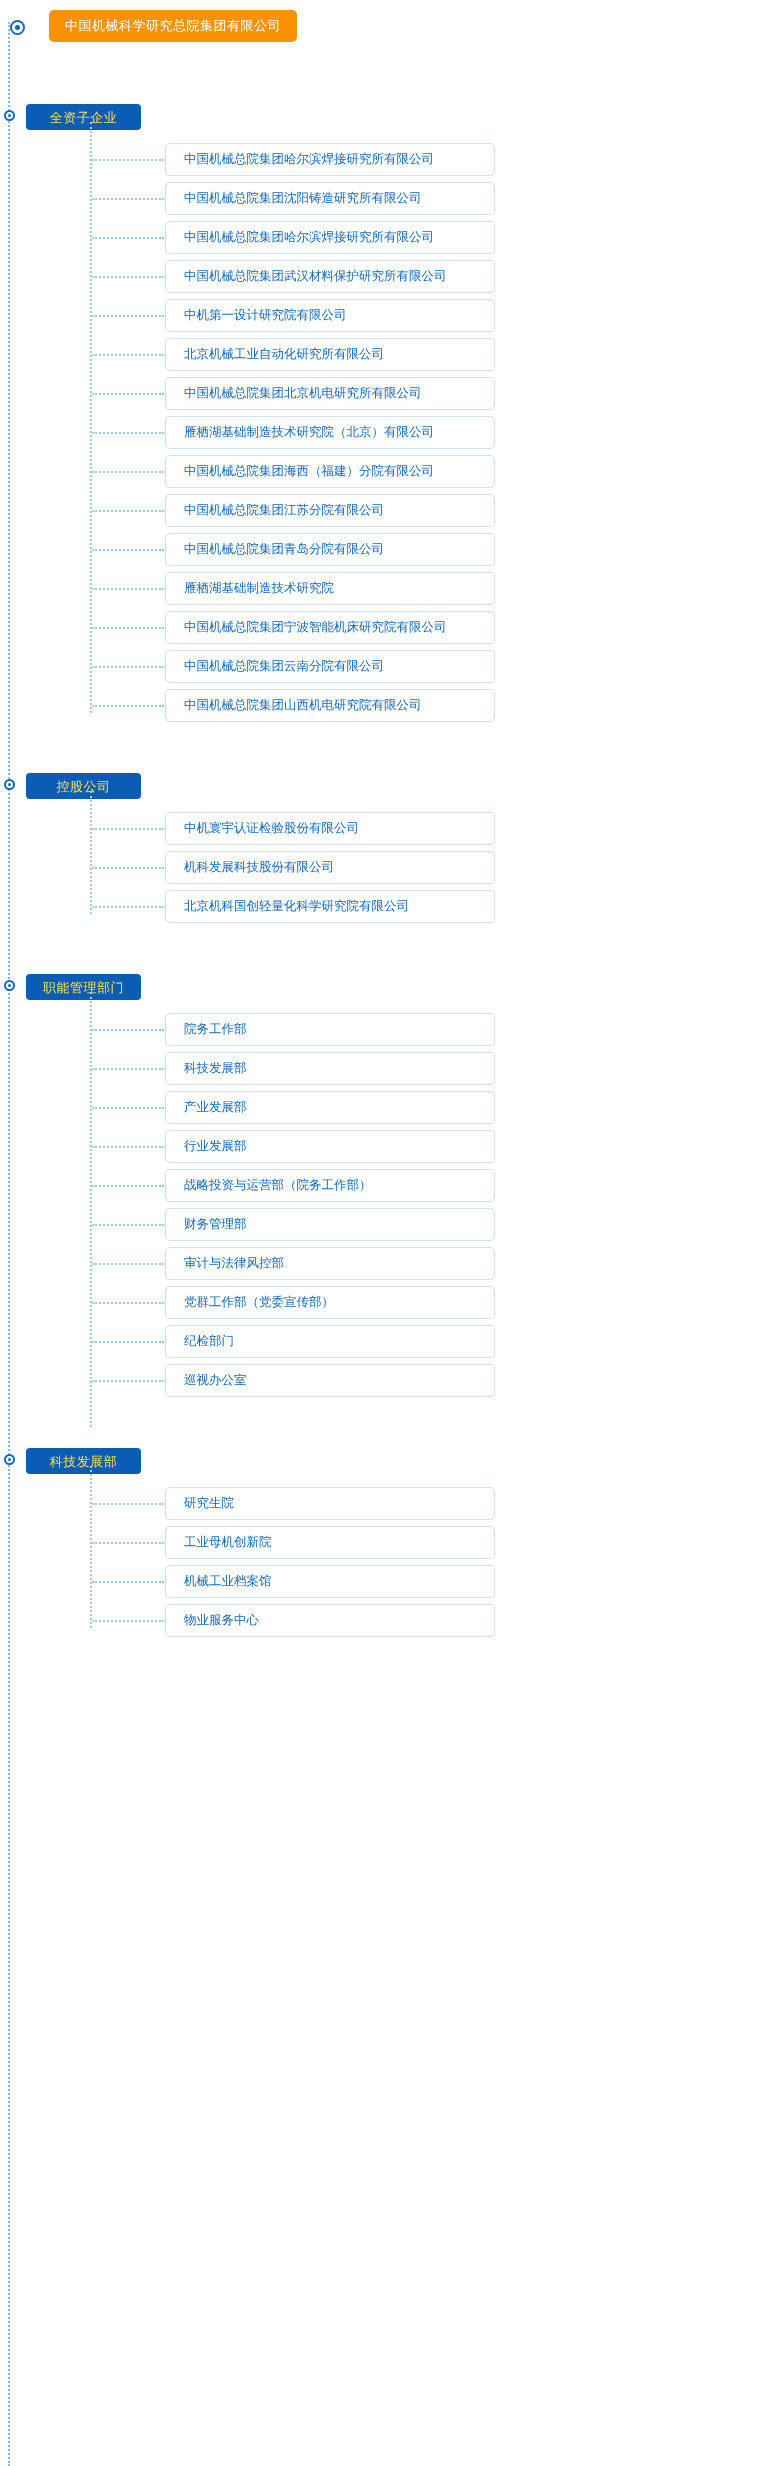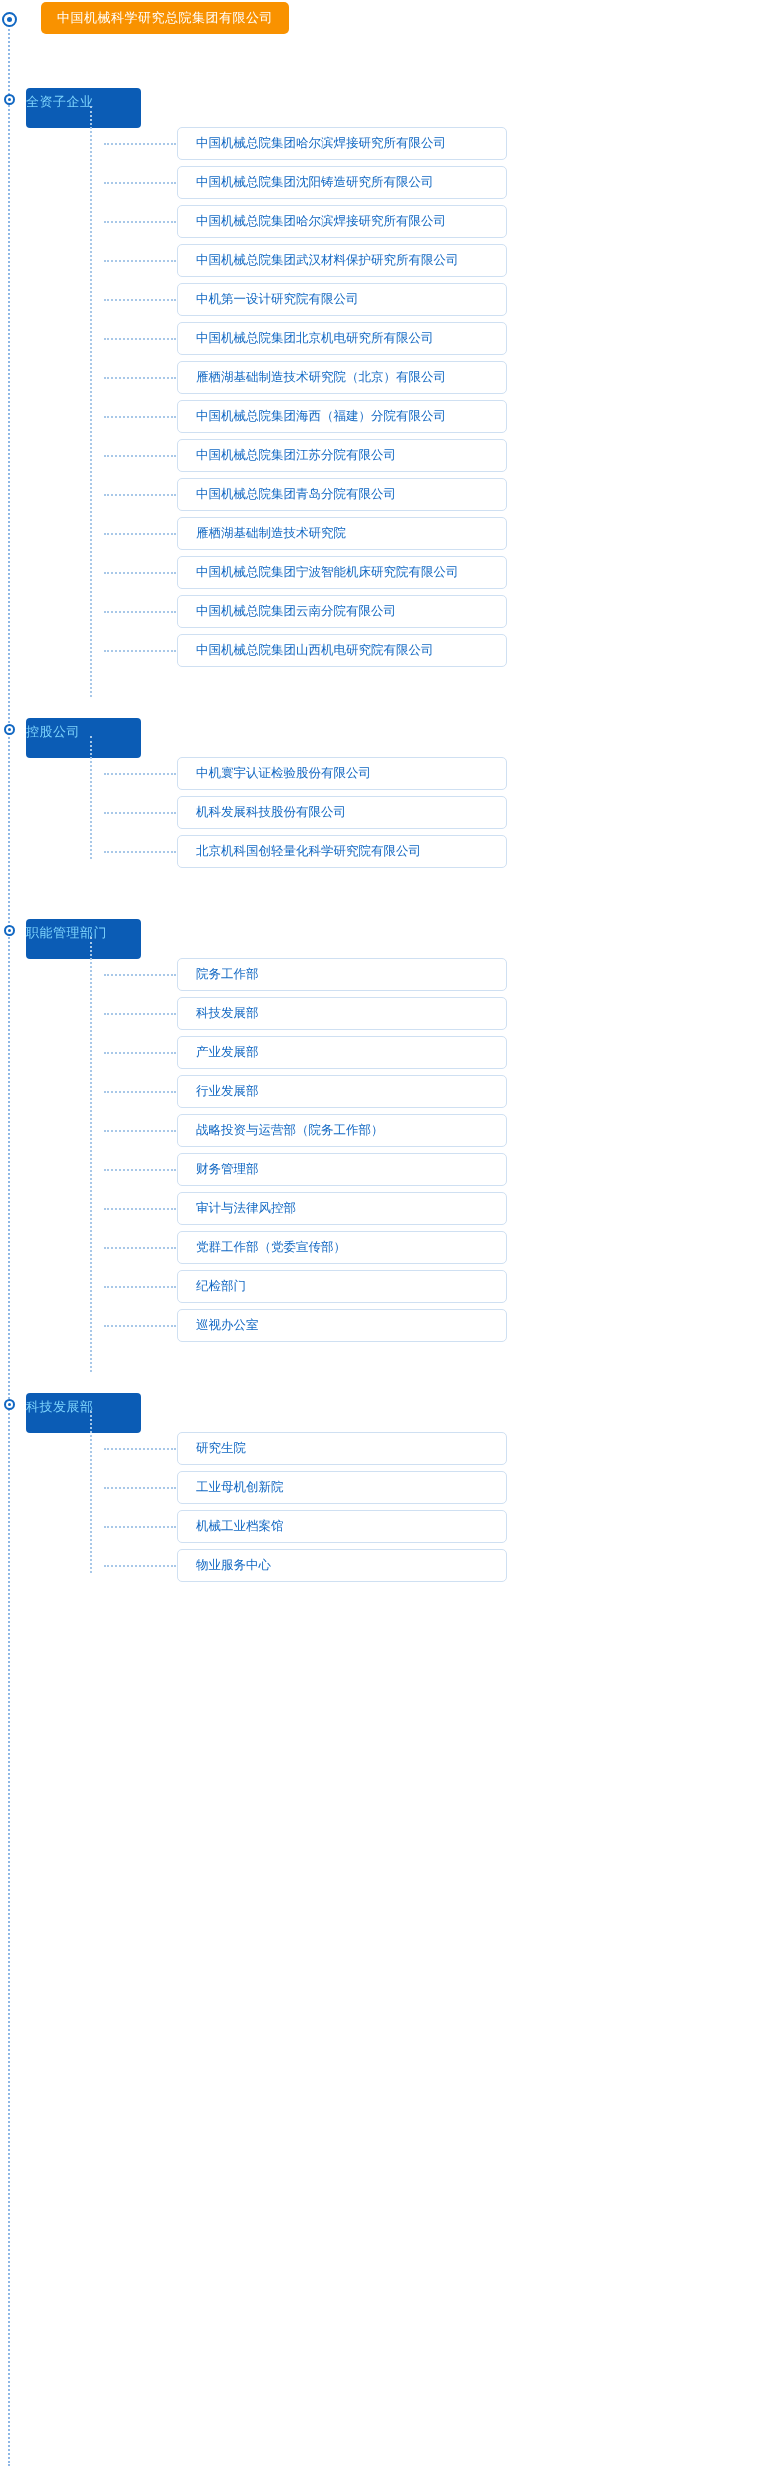--- a/index.html
+++ b/index.html
@@ -23,21 +23,21 @@
     top: 22px;
     bottom: 0;
     width: 2px;
     border-left: 2px dotted #8fb8e6;
   }
 
   
   .root-row {
     position: relative;
     height: 40px;
-    margin: 0;
+    margin: 8px;
     padding-top: 12px;
   }
   .node-dot {
     position: absolute;
     left: 2px;
     width: 15px; height: 15px;
     border-radius: 50%;
     border: 2px solid #1268c3;
     background: #ffffff;
     z-index: 4;
@@ -74,35 +74,35 @@
   .section-head {
     position: relative;
     height: 44px;
   }
   .section-head .node-dot { top: 14px; }
   .section-badge {
     position: absolute;
     left: 26px;
     top: 8px;
     width: 115px;
-    height: 40px;
+    height: 26px;
     line-height: 27px;
-    text-align: left;
+    text-align: center;
     background: #0b5cb5;
-    color: #7dd3fc;
+    color: #fde047;
     border-radius: 4px;
     font-size: 13px;
     letter-spacing: 0.5px;
     white-space: nowrap;
   }
 
   
   .children {
     position: relative;
-    padding-left: 12px;
+    padding-left: 0;
   }
   .branch-line {
     position: absolute;
     left: 90px;
     top: -18px;
     width: 2px;
     border-left: 2px dotted #a8c8e8;
   }
   .child-row {
     position: relative;
@@ -171,20 +171,24 @@
           <div class="child-row">
             <div class="child-connector"></div>
             <div class="child-card">中国机械总院集团武汉材料保护研究所有限公司</div>
           </div>
           <div class="child-row">
             <div class="child-connector"></div>
             <div class="child-card">中机第一设计研究院有限公司</div>
           </div>
           <div class="child-row">
             <div class="child-connector"></div>
+            <div class="child-card">北京机械工业自动化研究所有限公司</div>
+          </div>
+          <div class="child-row">
+            <div class="child-connector"></div>
             <div class="child-card">中国机械总院集团北京机电研究所有限公司</div>
           </div>
           <div class="child-row">
             <div class="child-connector"></div>
             <div class="child-card">雁栖湖基础制造技术研究院（北京）有限公司</div>
           </div>
           <div class="child-row">
             <div class="child-connector"></div>
             <div class="child-card">中国机械总院集团海西（福建）分院有限公司</div>
           </div>

